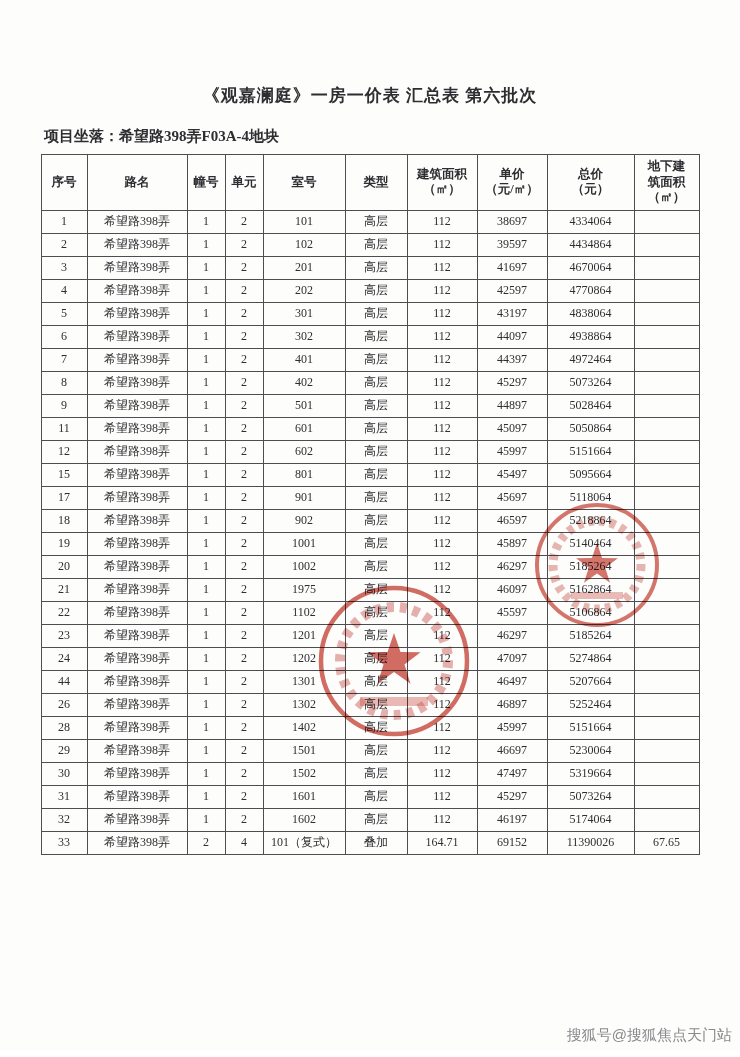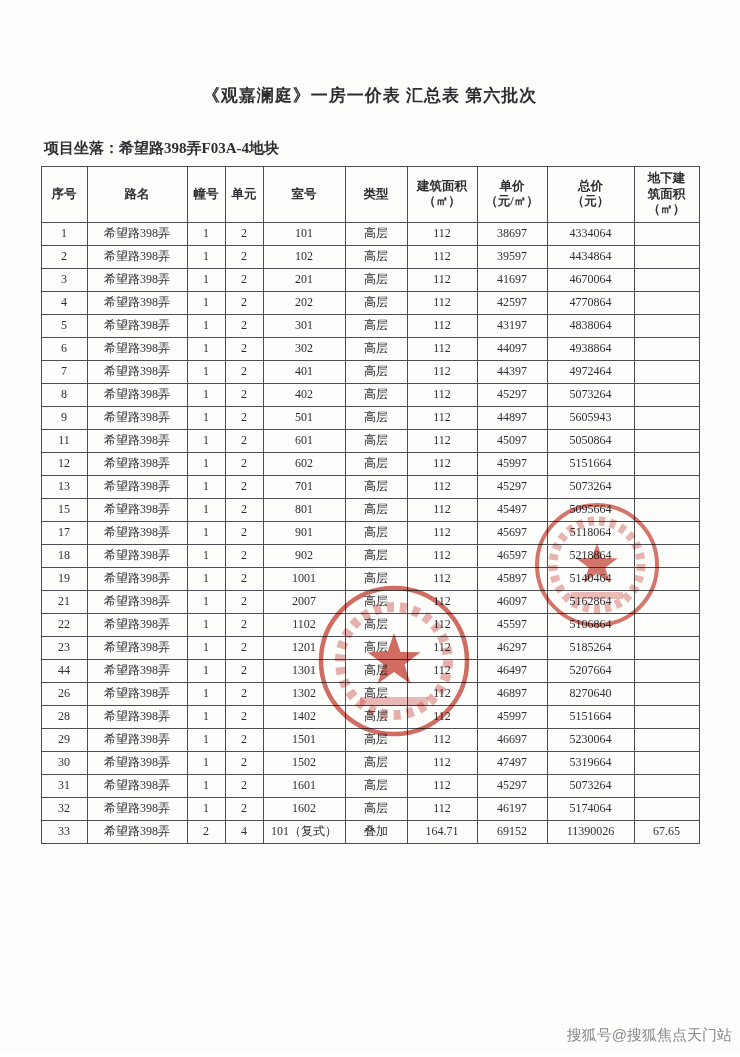--- a/index.html
+++ b/index.html
@@ -13,21 +13,21 @@
     overflow:hidden;
   }
   .title {
     padding-top:84px;
     text-align:center;
     font-size:17px;
     font-weight:bold;
     letter-spacing:1px;
   }
   .subtitle {
-    margin:32px 0 8px 44px;
+    margin:20px 0 8px 44px;
     font-size:15px;
     font-weight:bold;
   }
   table.price-table {
     border-collapse:collapse;
     table-layout:fixed;
     width:658px;
     margin:0 auto;
   }
   .price-table th, .price-table td {
@@ -201,21 +201,21 @@
         </tr>
         <tr>
           <td>9</td>
           <td>希望路398弄</td>
           <td>1</td>
           <td>2</td>
           <td>501</td>
           <td>高层</td>
           <td>112</td>
           <td>44897</td>
-          <td>5605943</td>
+          <td>5028464</td>
           <td></td>
         </tr>
         <tr>
           <td>11</td>
           <td>希望路398弄</td>
           <td>1</td>
           <td>2</td>
           <td>601</td>
           <td>高层</td>
           <td>112</td>
@@ -229,32 +229,20 @@
           <td>1</td>
           <td>2</td>
           <td>602</td>
           <td>高层</td>
           <td>112</td>
           <td>45997</td>
           <td>5151664</td>
           <td></td>
         </tr>
         <tr>
-          <td>13</td>
-          <td>希望路398弄</td>
-          <td>1</td>
-          <td>2</td>
-          <td>701</td>
-          <td>高层</td>
-          <td>112</td>
-          <td>45297</td>
-          <td>5073264</td>
-          <td></td>
-        </tr>
-        <tr>
           <td>15</td>
           <td>希望路398弄</td>
           <td>1</td>
           <td>2</td>
           <td>801</td>
           <td>高层</td>
           <td>112</td>
           <td>45497</td>
           <td>5095664</td>
           <td></td>
@@ -289,25 +277,37 @@
           <td>1</td>
           <td>2</td>
           <td>1001</td>
           <td>高层</td>
           <td>112</td>
           <td>45897</td>
           <td>5140464</td>
           <td></td>
         </tr>
         <tr>
+          <td>20</td>
+          <td>希望路398弄</td>
+          <td>1</td>
+          <td>2</td>
+          <td>1002</td>
+          <td>高层</td>
+          <td>112</td>
+          <td>46297</td>
+          <td>5185264</td>
+          <td></td>
+        </tr>
+        <tr>
           <td>21</td>
           <td>希望路398弄</td>
           <td>1</td>
           <td>2</td>
-          <td>2007</td>
+          <td>1975</td>
           <td>高层</td>
           <td>112</td>
           <td>46097</td>
           <td>5162864</td>
           <td></td>
         </tr>
         <tr>
           <td>22</td>
           <td>希望路398弄</td>
           <td>1</td>
@@ -325,41 +325,53 @@
           <td>1</td>
           <td>2</td>
           <td>1201</td>
           <td>高层</td>
           <td>112</td>
           <td>46297</td>
           <td>5185264</td>
           <td></td>
         </tr>
         <tr>
+          <td>24</td>
+          <td>希望路398弄</td>
+          <td>1</td>
+          <td>2</td>
+          <td>1202</td>
+          <td>高层</td>
+          <td>112</td>
+          <td>47097</td>
+          <td>5274864</td>
+          <td></td>
+        </tr>
+        <tr>
           <td>44</td>
           <td>希望路398弄</td>
           <td>1</td>
           <td>2</td>
           <td>1301</td>
           <td>高层</td>
           <td>112</td>
           <td>46497</td>
           <td>5207664</td>
           <td></td>
         </tr>
         <tr>
           <td>26</td>
           <td>希望路398弄</td>
           <td>1</td>
           <td>2</td>
           <td>1302</td>
           <td>高层</td>
           <td>112</td>
           <td>46897</td>
-          <td>8270640</td>
+          <td>5252464</td>
           <td></td>
         </tr>
         <tr>
           <td>28</td>
           <td>希望路398弄</td>
           <td>1</td>
           <td>2</td>
           <td>1402</td>
           <td>高层</td>
           <td>112</td>

